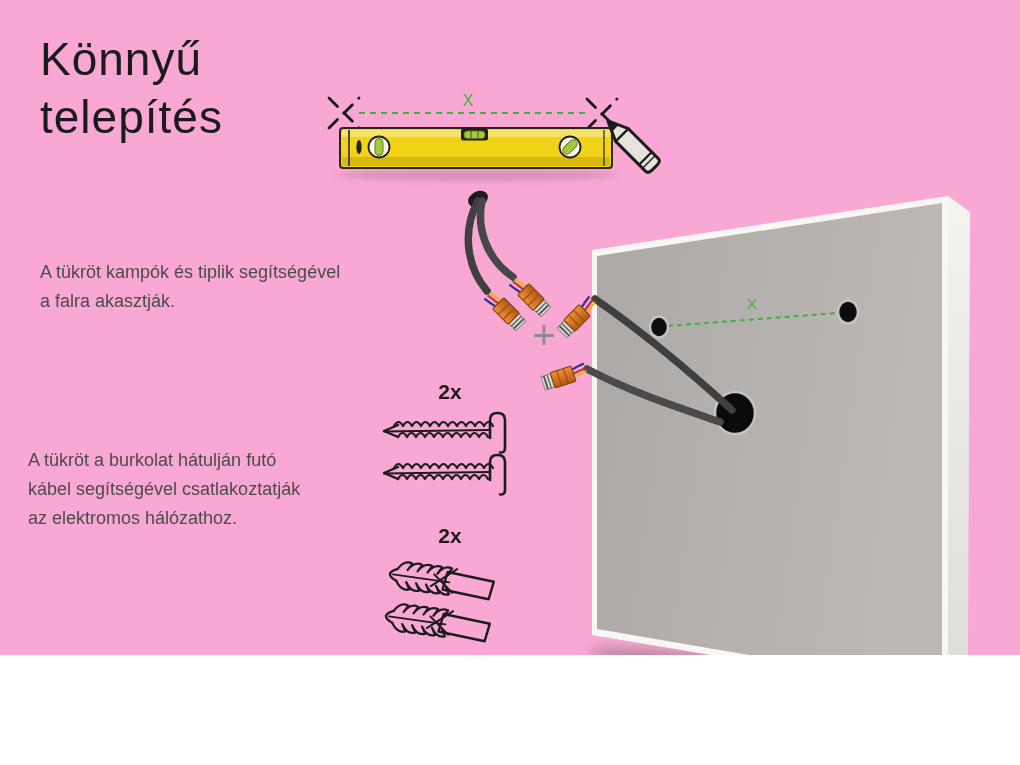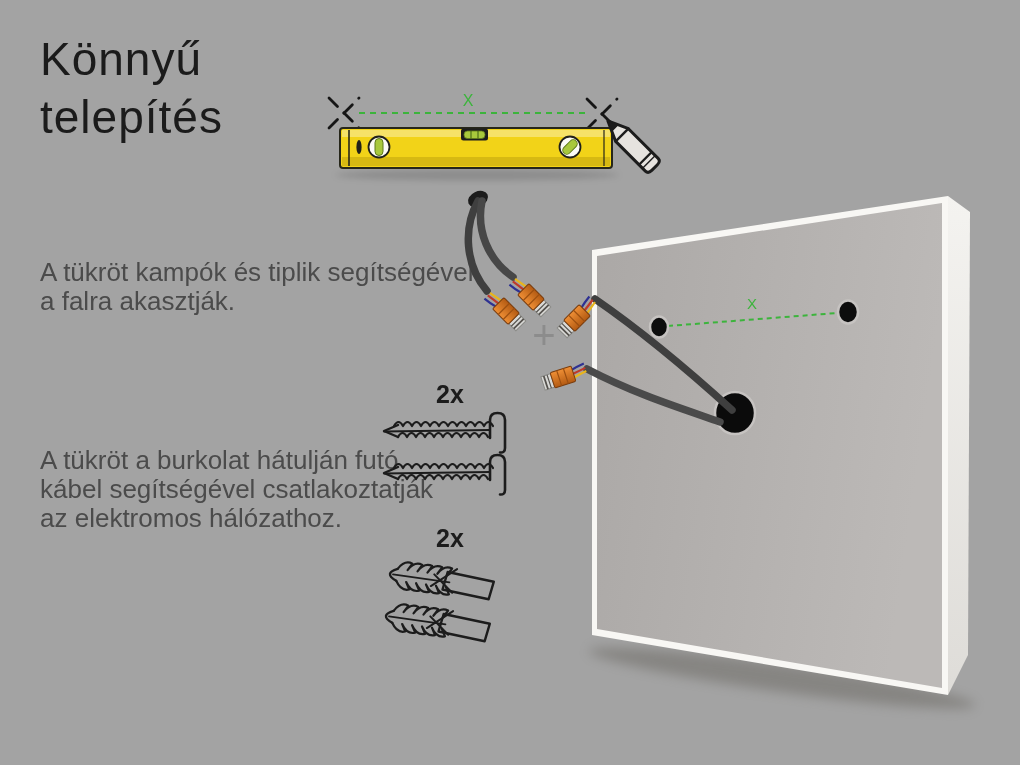--- a/index.html
+++ b/index.html
@@ -1,44 +1,44 @@
 <!DOCTYPE html>
 <html><head>
 <meta charset="utf-8">
 <style>
   html,body{margin:0;padding:0;}
   .canvas{
     position:relative;
-    width:1020px;height:765px;
+    width:1020px;height:655px;
     overflow:hidden;
-    background:#a3a3a3;
+    background:#f9a8d4;
     font-family:"Liberation Sans", sans-serif;
   }
   .abs{position:absolute;}
   .title{
     left:40px;top:30px;
     font-size:46px;line-height:58px;
     font-weight:300;letter-spacing:1px;
     color:#1b1b1b;white-space:pre-line;margin:0;
   }
   .h2{
     font-size:28px;font-weight:700;color:#141414;
     letter-spacing:.2px;margin:0;
   }
   .h2-1{left:40px;top:216px;}
   .h2-2{left:40px;top:396px;}
   .para{
-    font-size:26px;line-height:29px;color:#4b4b4b;
+    font-size:18px;line-height:29px;color:#4b4b4b;
     margin:0;white-space:pre-line;
   }
   .p-1{left:40px;top:258px;}
-  .p-2{left:40px;top:446px;}
+  .p-2{left:28px;top:446px;}
   .qty{
     width:140px;text-align:center;
-    font-size:25px;font-weight:600;color:#1c1c1c;
+    font-size:21px;font-weight:600;color:#1c1c1c;
   }
   .qty-hooks{left:380px;top:380px;}
   .qty-plugs{left:380px;top:524px;}
   .level-svg{left:315px;top:80px;}
   .hooks-svg{left:372px;top:404px;}
   .plugs-svg{left:376px;top:550px;}
   .mirror-svg{left:430px;top:170px;}
   svg{display:block;}
 </style>
 </head>

